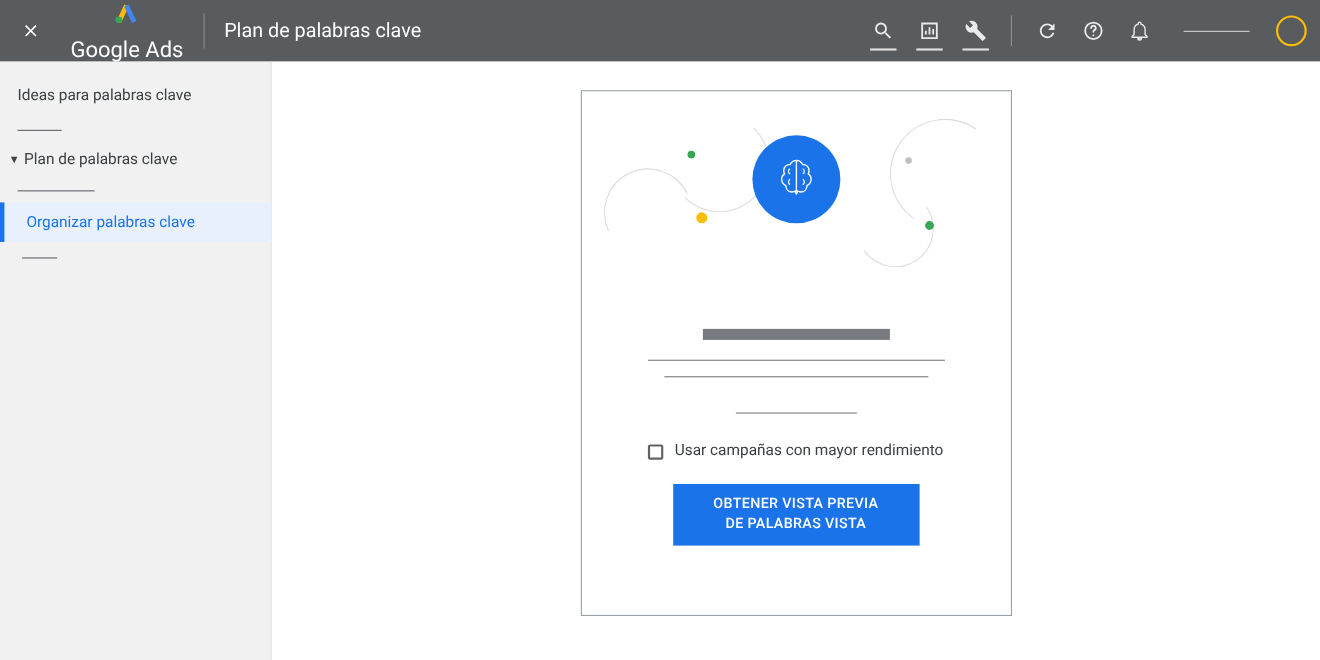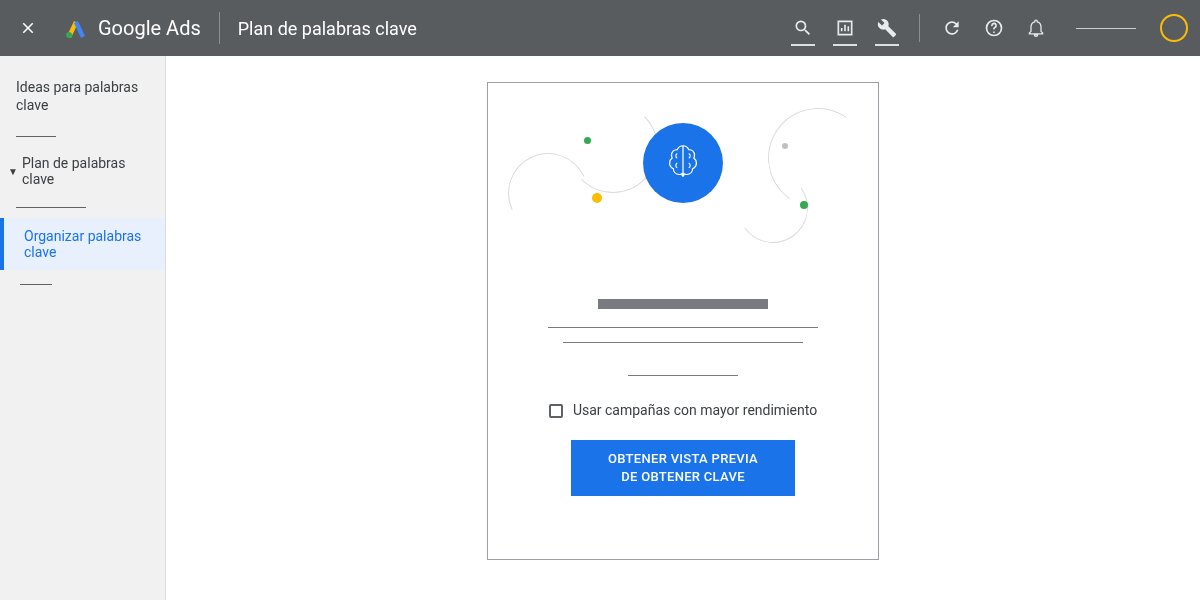--- a/index.html
+++ b/index.html
@@ -7,36 +7,36 @@
   
   .header {
     height: 56px;
     background: #595c5f;
     display: flex;
     align-items: center;
     padding: 0 12px;
     color: #fff;
   }
   .close-btn { width: 32px; height: 32px; display: flex; align-items: center; justify-content: center; cursor: pointer; margin-right: 20px; }
-  .logo-wrap { display: flex; align-items: center; gap: 10px; }
+  .logo-wrap { display: flex; align-items: center; gap: 10px; flex-direction: column; }
   .logo-text { font-size: 20px; font-weight: 400; }
   .vdiv { width: 1px; height: 32px; background: rgba(255,255,255,0.3); margin: 0 18px; }
   .page-title { font-size: 18px; font-weight: 400; }
   .spacer { flex: 1; }
   .top-icons { display: flex; align-items: center; gap: 18px; }
   .top-icon { width: 24px; height: 24px; display: flex; align-items: center; justify-content: center; cursor: pointer; position: relative; }
   .underlined::after { content:""; position:absolute; bottom:-6px; left:0; right:0; height:2px; background:rgba(255,255,255,0.8); }
   .vdiv2 { width:1px; height:28px; background: rgba(255,255,255,0.3); margin: 0 2px; }
   .account-line { width: 60px; height: 1px; background: rgba(255,255,255,0.7); margin-left: 10px; margin-right: 6px; }
   .avatar-ring { width: 28px; height: 28px; border: 2px solid #fbbc04; border-radius: 50%; cursor: pointer; }
   
   .body-wrap { display: flex; height: 544px; }
   
   .sidebar {
-    width: 166px;
+    width: 247px;
     background: #f1f1f1;
     border-right: 1px solid #dadce0;
     padding-top: 12px;
   }
   .side-item {
     padding: 10px 16px;
     font-size: 14px;
     color: #3c4043;
     cursor: pointer;
     line-height: 1.3;
@@ -179,17 +179,17 @@
       <div class="bar-thick"></div>
       <div class="line1"></div>
       <div class="line2"></div>
       <div class="line3"></div>
       <div class="check-row">
         <div class="chk"></div>
         <span>Usar campañas con mayor rendimiento</span>
       </div>
       <div class="cta">
         <div>OBTENER VISTA PREVIA</div>
-        <div>DE OBTENER CLAVE</div>
+        <div>DE PALABRAS VISTA</div>
       </div>
     </div>
   </div>
 </div>
 
 </body></html>

